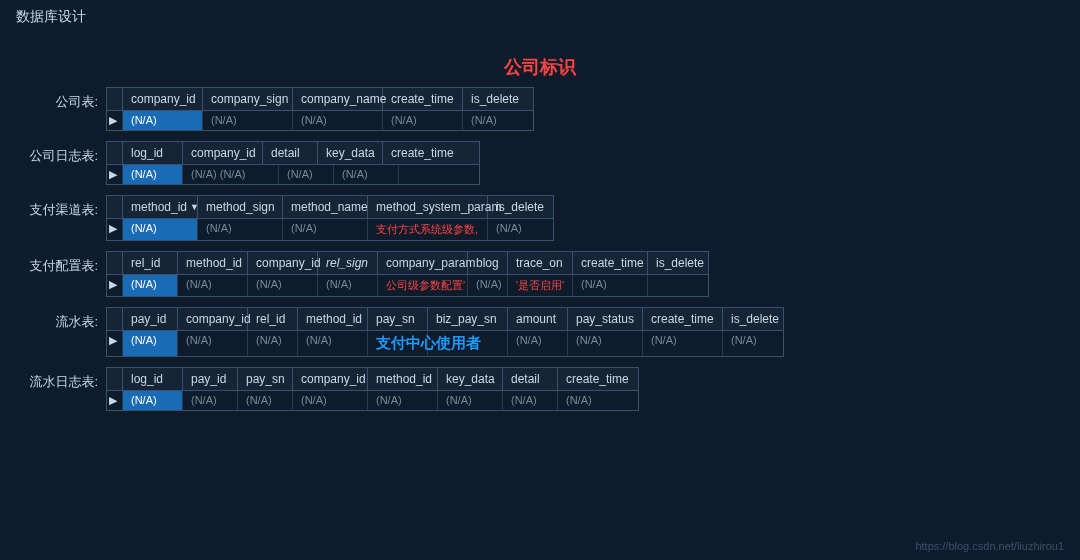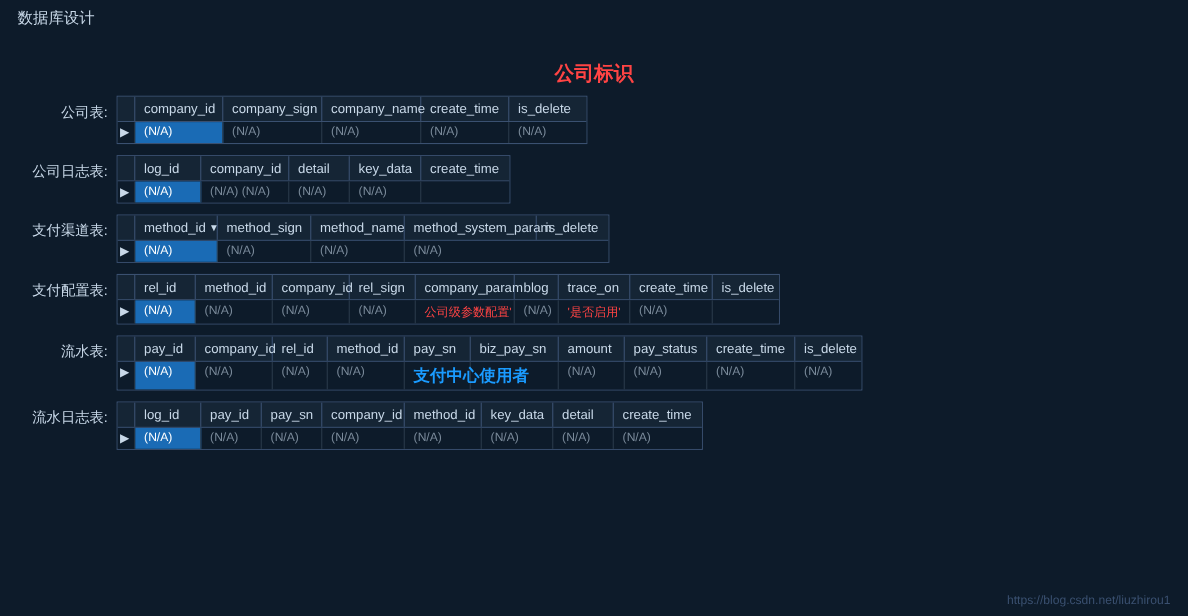--- a/index.html
+++ b/index.html
@@ -140,21 +140,21 @@
           <div style="width: 16px; border-right: 1px solid rgb(58, 80, 112); flex-shrink: 0;"></div>
           <div class="table-header-cell" style="width: 60px;">log_id</div>
           <div class="table-header-cell" style="width: 80px;">company_id</div>
           <div class="table-header-cell" style="width: 55px;">detail</div>
           <div class="table-header-cell" style="width: 65px;">key_data</div>
           <div class="table-header-cell" style="width: 80px;">create_time</div>
         </div>
         <div class="table-data-row">
           <div class="arrow-cell">▶</div>
           <div class="table-data-cell selected" style="width: 60px;">(N/A)</div>
-          <div class="table-data-cell" style="width: 80px;">(N/A)  (N/A)</div>
+          <div class="table-data-cell" style="width: 96px;">(N/A)  (N/A)</div>
           <div class="table-data-cell" style="width: 55px;">(N/A)</div>
           <div class="table-data-cell" style="width: 65px;">(N/A)</div>
           <div class="table-data-cell" style="width: 80px;"></div>
         </div>
       </div>
     </div>
     <div class="row">
       <div class="row-label">支付渠道表:</div>
       <div class="table-container">
         <div class="table-header">
@@ -163,33 +163,34 @@
           <div class="table-header-cell" style="width: 85px;">method_sign</div>
           <div class="table-header-cell" style="width: 85px;">method_name</div>
           <div class="table-header-cell" style="width: 120px;">method_system_param</div>
           <div class="table-header-cell" style="width: 65px;">is_delete</div>
         </div>
         <div class="table-data-row">
           <div class="arrow-cell">▶</div>
           <div class="table-data-cell selected" style="width: 75px;">(N/A)</div>
           <div class="table-data-cell" style="width: 85px;">(N/A)</div>
           <div class="table-data-cell" style="width: 85px;">(N/A)</div>
+          <div class="table-data-cell" style="width: 120px;"><span style="color:#ff4444;font-size:11px;">支付方式系统级参数,</span></div>
           <div class="table-data-cell" style="width: 65px;">(N/A)</div>
         </div>
       </div>
     </div>
     <div class="row">
       <div class="row-label">支付配置表:</div>
       <div class="table-container">
         <div class="table-header">
           <div style="width: 16px; border-right: 1px solid rgb(58, 80, 112); flex-shrink: 0;"></div>
           <div class="table-header-cell" style="width: 55px;">rel_id</div>
           <div class="table-header-cell" style="width: 70px;">method_id</div>
           <div class="table-header-cell" style="width: 70px;">company_id</div>
-          <div class="table-header-cell" style="width: 60px;">rel_sign</div>
+          <div class="table-header-cell" style="width: 60px; font-style: italic;">rel_sign</div>
           <div class="table-header-cell" style="width: 90px;">company_param</div>
           <div class="table-header-cell" style="width: 40px;">blog</div>
           <div class="table-header-cell" style="width: 65px;">trace_on</div>
           <div class="table-header-cell" style="width: 75px;">create_time</div>
           <div class="table-header-cell" style="width: 60px;">is_delete</div>
         </div>
         <div class="table-data-row">
           <div class="arrow-cell">▶</div>
           <div class="table-data-cell selected" style="width: 55px;">(N/A)</div>
           <div class="table-data-cell" style="width: 70px;">(N/A)</div>

